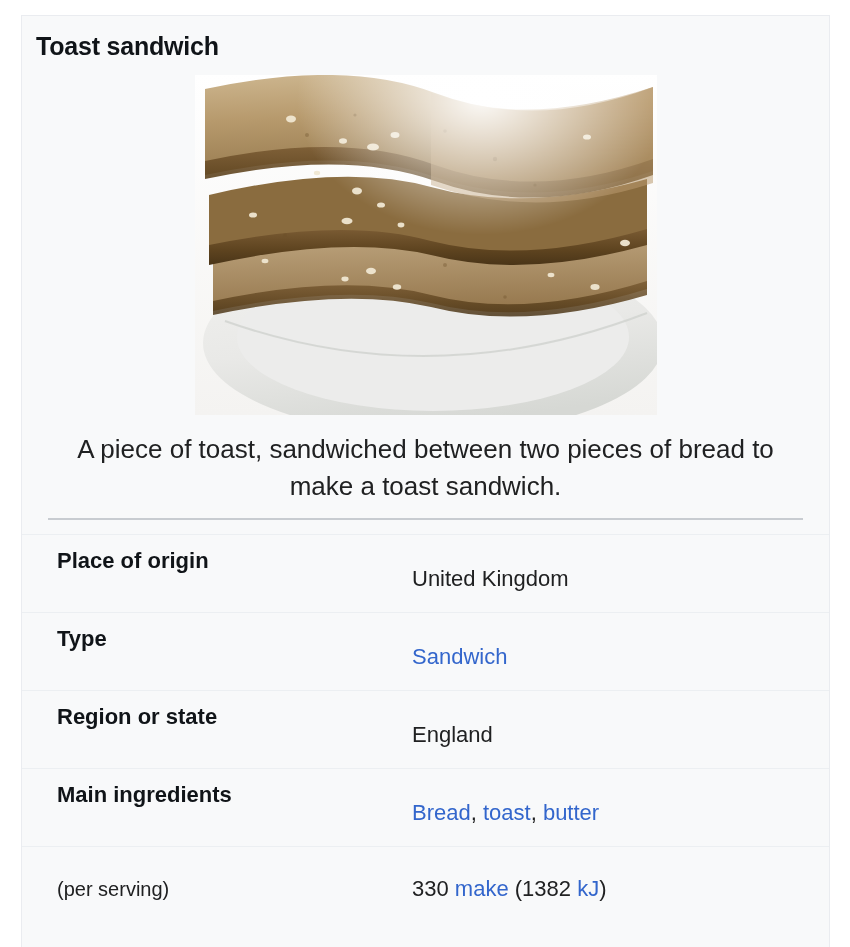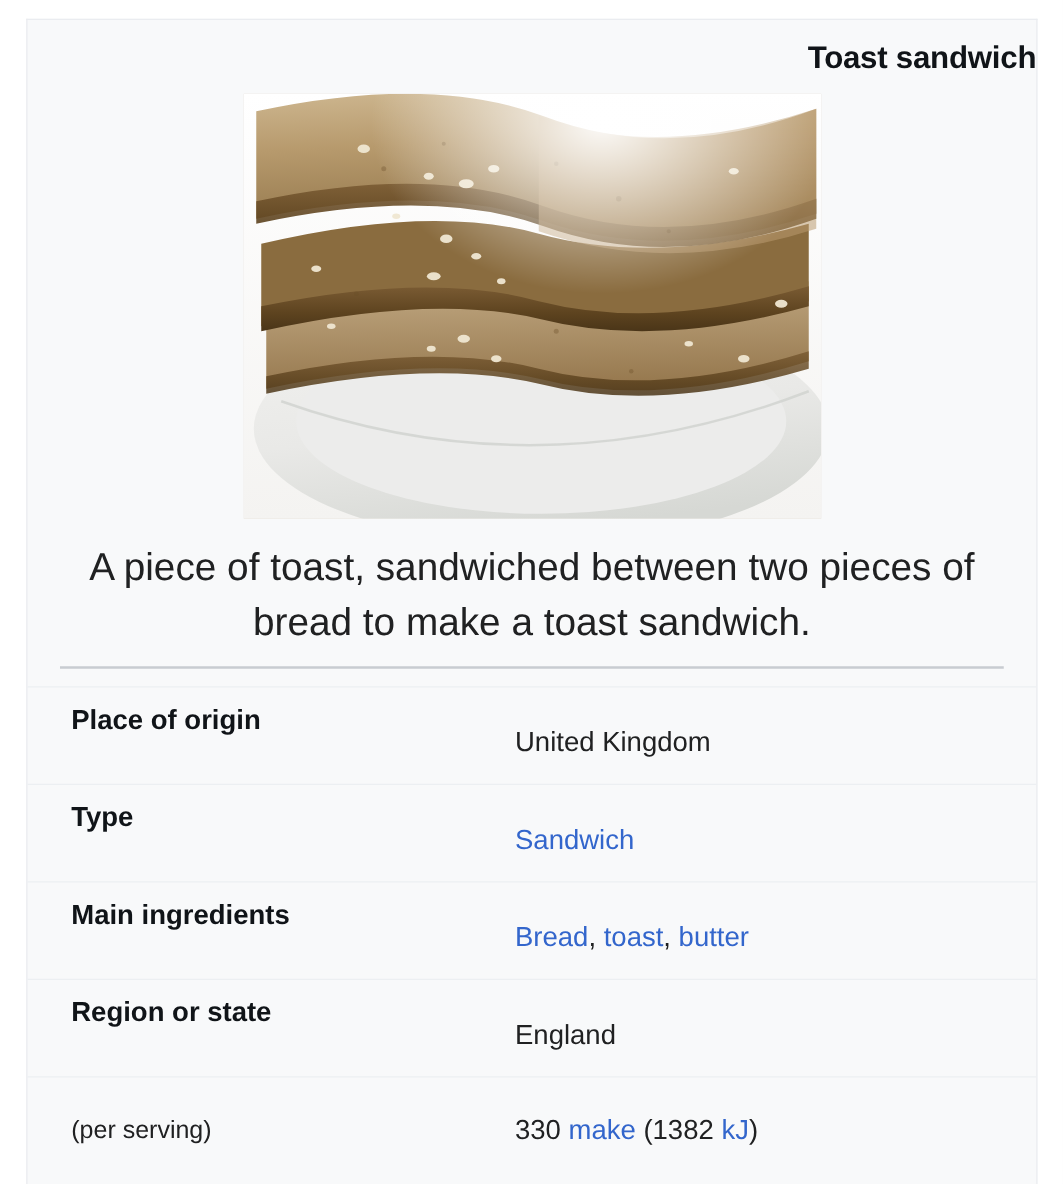--- a/index.html
+++ b/index.html
@@ -30,21 +30,20 @@
   }
 
   
   .infobox-title {
     font-size: 25px;
     font-weight: bold;
     color: #101418;
     letter-spacing: -0.2px;
     padding: 16px 0 0 14px;
     line-height: 1.15;
-    text-align: right;
   }
 
   
   .image-row {
     padding: 14px 0 0 0;
     text-align: center;
   }
   .photo-frame {
     display: inline-block;
     width: 462px;
@@ -55,21 +54,21 @@
     line-height: 0;
   }
   .photo-frame svg {
     display: block;
     width: 462px;
     height: 340px;
   }
 
   
   .caption {
-    font-size: 31px;
+    font-size: 26px;
     color: #202122;
     line-height: 1.42;
     text-align: center;
     padding: 12px 38px 0 38px;
     box-sizing: border-box;
   }
 
   
   .sep-wrap {
     padding: 13px 26px 0 26px;
@@ -235,26 +234,26 @@
   <div class="rows" id="rows">
       <div class="row">
         <div class="row-label"><span>Place of origin</span></div>
         <div class="row-value"><span class="plain">United Kingdom</span></div>
       </div>
       <div class="row">
         <div class="row-label"><span>Type</span></div>
         <div class="row-value"><a class="wikilink" href="#">Sandwich</a></div>
       </div>
       <div class="row">
+        <div class="row-label"><span>Region or state</span></div>
+        <div class="row-value"><span class="plain">England</span></div>
+      </div>
+      <div class="row">
         <div class="row-label"><span>Main ingredients</span></div>
         <div class="row-value"><a class="wikilink" href="#">Bread</a><span class="plain">, </span><a class="wikilink" href="#">toast</a><span class="plain">, </span><a class="wikilink" href="#">butter</a></div>
       </div>
       <div class="row">
-        <div class="row-label"><span>Region or state</span></div>
-        <div class="row-value"><span class="plain">England</span></div>
-      </div>
-      <div class="row">
         <div class="row-label"><span class="sublabel">(per serving)</span></div>
         <div class="row-value tight"><span class="plain">330 </span><a class="wikilink" href="#">make</a><span class="plain"> (1382 </span><a class="wikilink" href="#">kJ</a><span class="plain">)</span></div>
       </div>
     </div>
 
 </div>
 
 </body></html>

